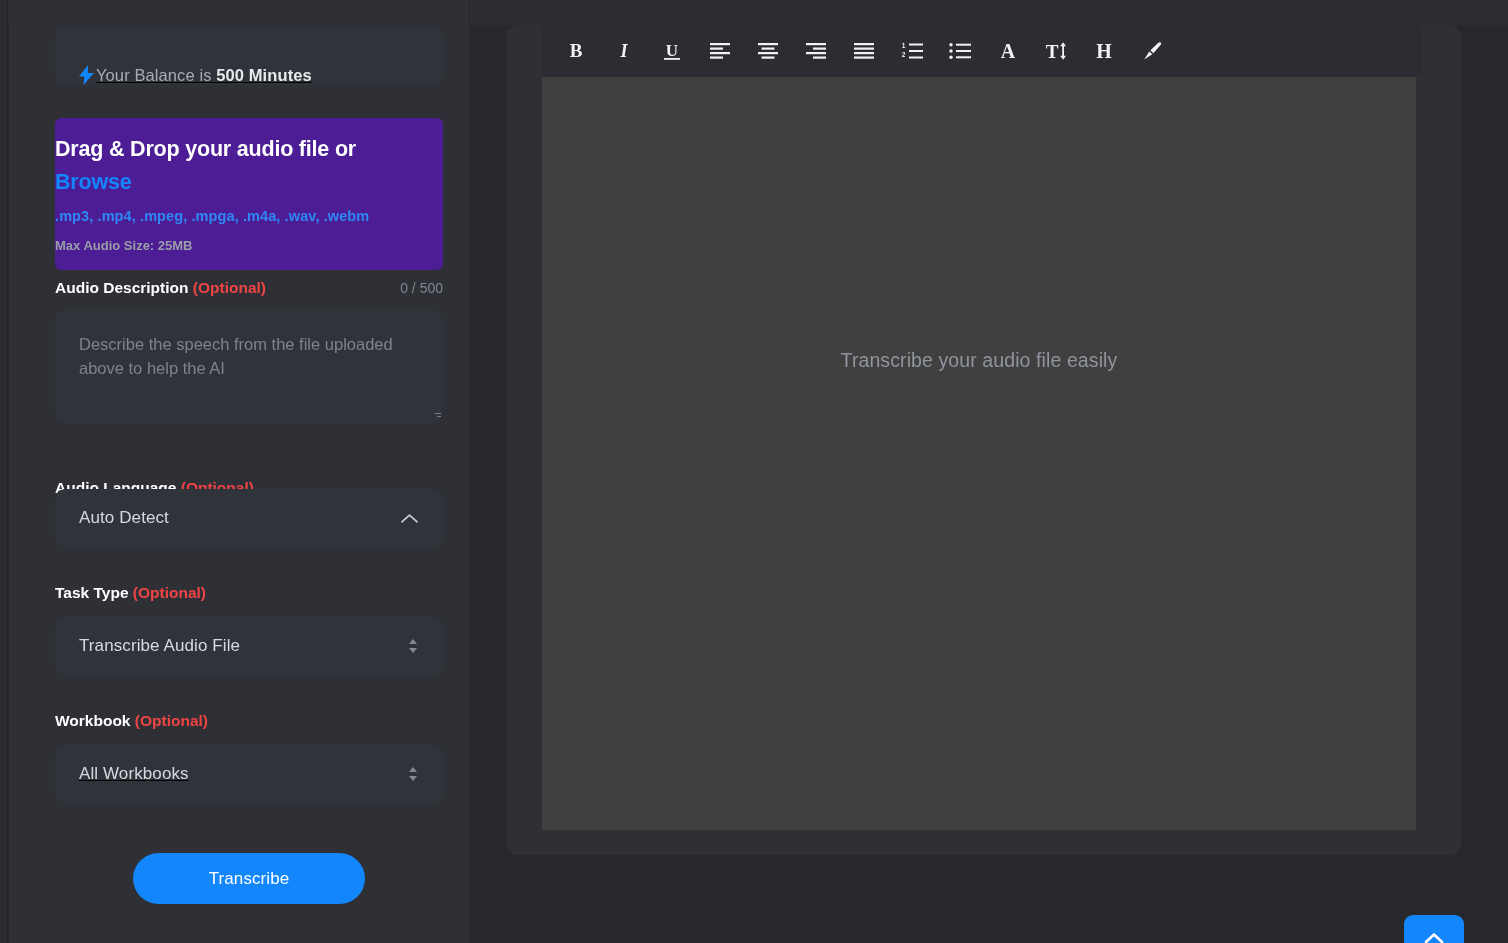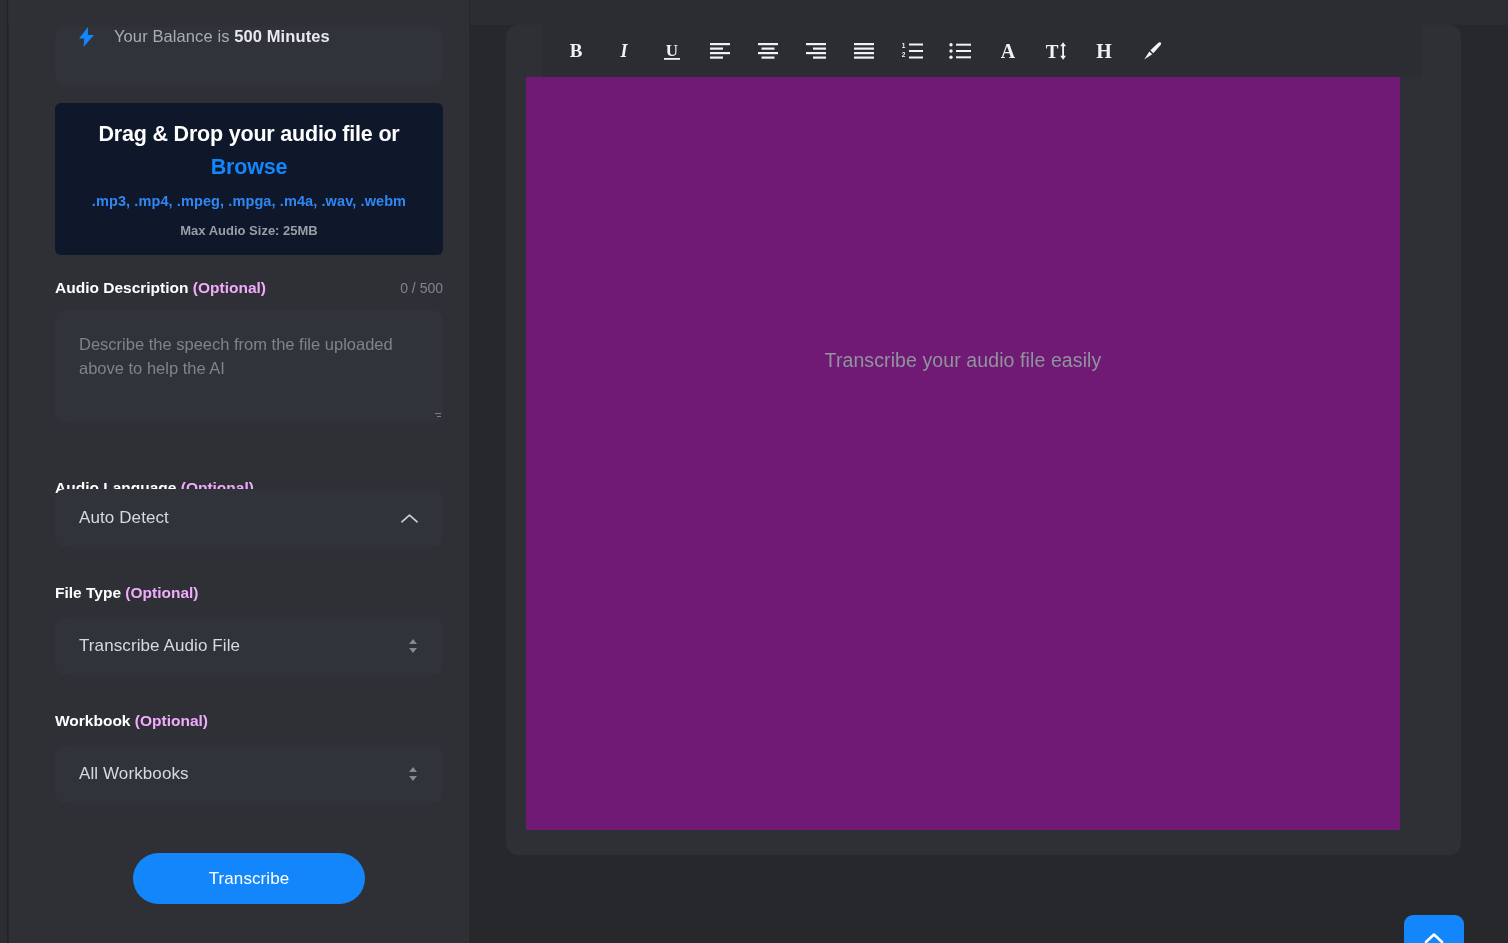--- a/index.html
+++ b/index.html
@@ -39,38 +39,39 @@
     border-right: 1px solid #26282c;
     padding: 0;
     overflow: hidden;
   }
 
   .balance-bar {
     position: absolute; left: 46px; top: 27px;
     width: 388px; height: 58px;
     background: #303339;
     border-radius: 10px;
-    display: flex; align-items: flex-start;
+    display: flex; align-items: flex-end;
     padding-left: 24px;
-    gap: 20px;
+    gap: 2px;
+    text-decoration: underline;
   }
   .bolt-icon { width: 15px; height: 20px; display: block; }
   .balance-text {
     font-size: 16.5px;
     color: #a8acb4;
     letter-spacing: .1px;
   }
   .balance-text b { color: #e7e9ed; font-weight: 700; }
 
   .dropzone {
-    position: absolute; left: 46px; top: 103px;
+    position: absolute; left: 46px; top: 118px;
     width: 388px; height: 152px;
-    background: #0f172a;
+    background: #4c1d95;
     border-radius: 6px;
-    text-align: center;
+    text-align: left;
     padding-top: 18px;
   }
   .dz-title {
     font-size: 21.5px; font-weight: 700; color: #ffffff;
     letter-spacing: -.2px; line-height: 1.25;
   }
   .dz-browse {
     display: inline-block; margin-top: 7px;
     font-size: 21.5px; font-weight: 700; color: #1386fb;
     letter-spacing: -.2px; cursor: pointer;
@@ -87,21 +88,21 @@
 
   .field-label-row {
     position: absolute; left: 46px;
     width: 388px;
     display: flex; align-items: baseline; justify-content: space-between;
   }
   .field-label {
     font-size: 15.5px; font-weight: 700; color: #ffffff;
   }
   .field-label .opt {
-    color: #f0abfc; font-weight: 700;
+    color: #ef4444; font-weight: 700;
   }
   .char-counter {
     font-size: 14px; color: #80858e;
   }
 
   .desc-textarea {
     position: absolute; left: 46px; top: 310px;
     width: 388px; height: 113px;
     background: #303339;
     border: none; border-radius: 10px;
@@ -171,23 +172,23 @@
   .tb-btn {
     width: 48px; height: 40px;
     display: flex; align-items: center; justify-content: center;
     background: transparent; border: none;
     cursor: pointer;
     color: #f2f2f2;
   }
   .tb-btn svg { display: block; }
 
   .editor-surface {
-    position: absolute; left: 526px; top: 77px;
+    position: absolute; left: 542px; top: 77px;
     width: 874px; height: 753px;
-    background: #701a75;
+    background: #404040;
   }
   .editor-placeholder {
     position: absolute; left: 0; top: 272px;
     width: 874px;
     text-align: center;
     font-size: 19.5px;
     color: #8f949d;
     letter-spacing: .1px;
     pointer-events: none;
   }
@@ -240,34 +241,34 @@
       <div class="field-label"><span>Audio Language </span><span class="opt">(Optional)</span></div>
     </div>
     <div class="select-box" style="top:489px;">
       <span class="select-value">Auto Detect</span>
       <svg class="chev-up" viewBox="0 0 20 12">
         <path d="M2 10 10 3l8 7" fill="none" stroke="#cbced3" stroke-width="1.8" stroke-linecap="round" stroke-linejoin="round"></path>
       </svg>
     </div>
 
     <div class="field-label-row" style="top:584px;">
-      <div class="field-label"><span>File Type </span><span class="opt">(Optional)</span></div>
+      <div class="field-label"><span>Task Type </span><span class="opt">(Optional)</span></div>
     </div>
     <div class="select-box" style="top:617px;">
       <span class="select-value">Transcribe Audio File</span>
       <svg class="stepper" viewBox="0 0 12 18">
         <path d="M6 2 10 7H2z" fill="#b9bcc2"></path>
           <path d="M6 16 2 11h8z" fill="#b9bcc2"></path>
       </svg>
     </div>
 
     <div class="field-label-row" style="top:712px;">
       <div class="field-label"><span>Workbook </span><span class="opt">(Optional)</span></div>
     </div>
-    <div class="select-box" style="top:745px;">
+    <div class="select-box" style="top:745px;text-decoration:underline;">
       <span class="select-value">All Workbooks</span>
       <svg class="stepper" viewBox="0 0 12 18">
         <path d="M6 2 10 7H2z" fill="#b9bcc2"></path>
           <path d="M6 16 2 11h8z" fill="#b9bcc2"></path>
       </svg>
     </div>
 
     <button class="transcribe-btn">Transcribe</button>
   </aside>
 

